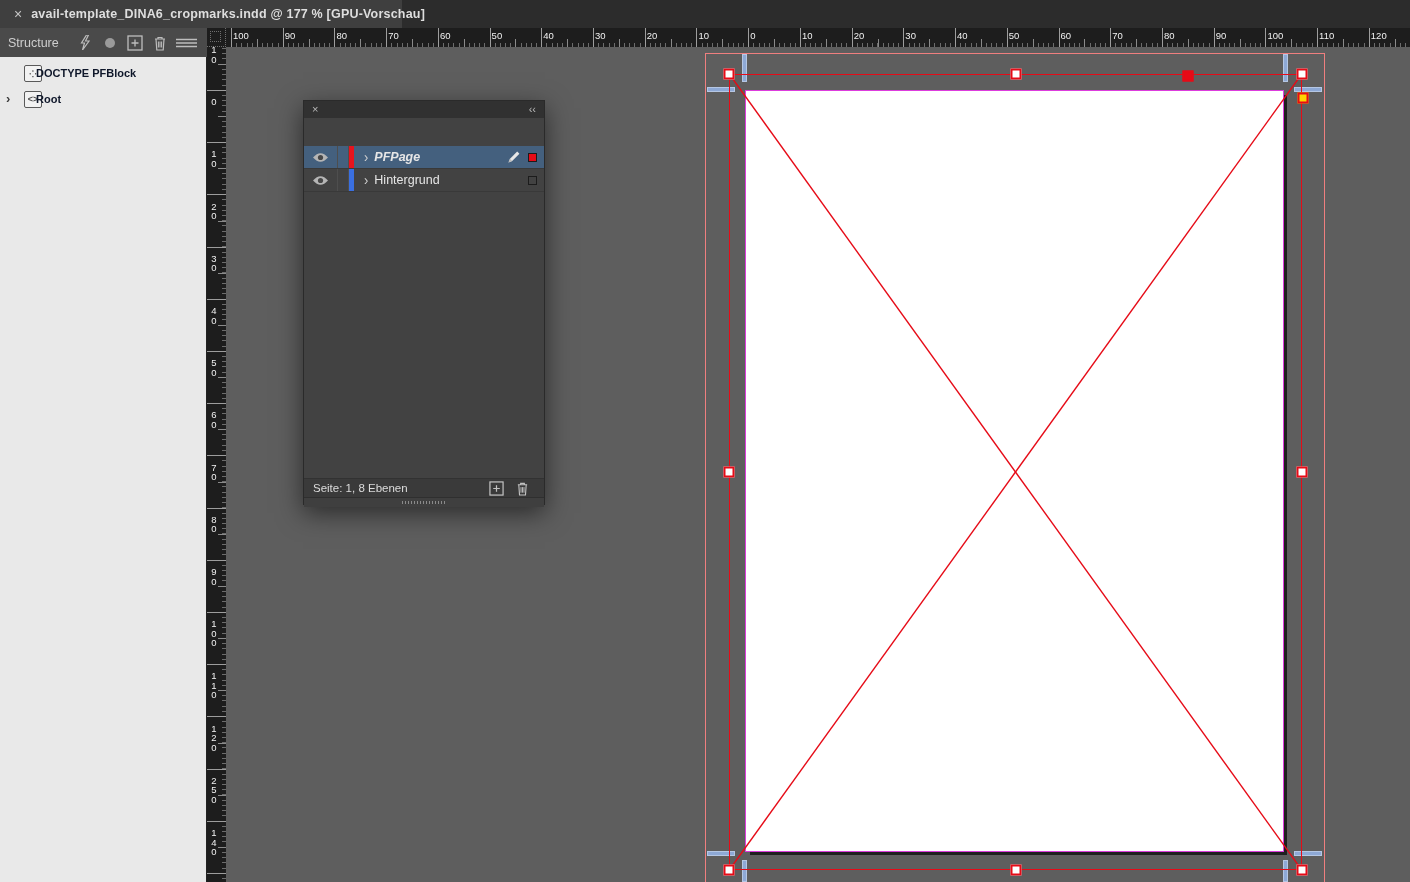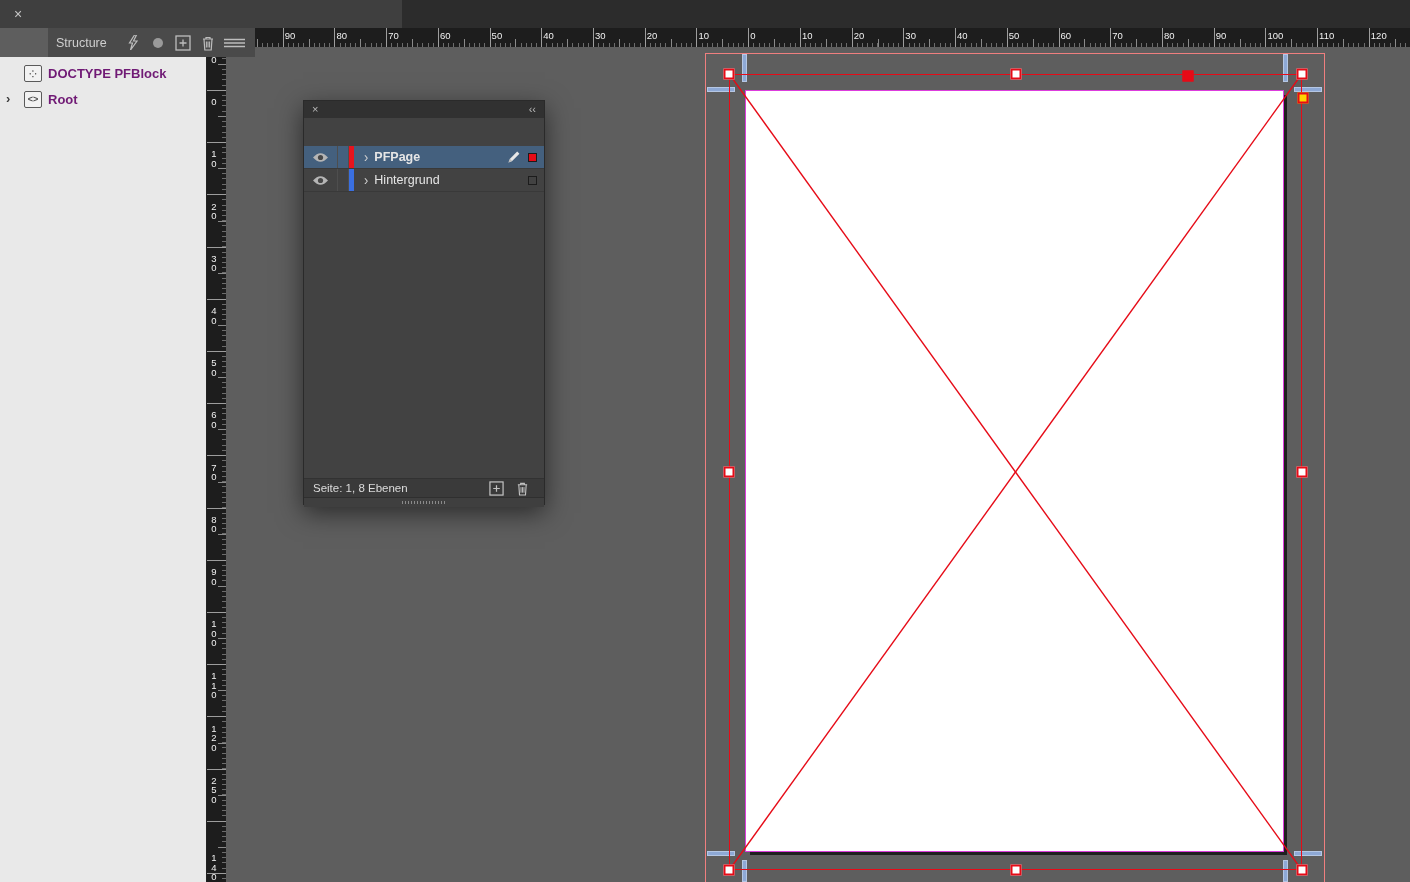--- a/index.html
+++ b/index.html
@@ -8,31 +8,31 @@
          -webkit-font-smoothing:antialiased;}
   
   #topbar{position:absolute;left:0;top:0;width:1410px;height:28px;background:#2c2c2c;z-index:40;}
   #doc-tab{position:absolute;left:0;top:0;width:402px;height:28px;background:#3f3f3f;
            display:flex;align-items:center;gap:9px;padding-left:14px;box-sizing:border-box;}
   #doc-tab .close{color:#c6c6c6;font-size:14px;line-height:14px;}
   #doc-tab .title{color:#dedede;font-size:12.5px;font-weight:700;letter-spacing:.2px;white-space:nowrap;}
   
   #structure{position:absolute;left:0;top:28px;width:207px;height:854px;z-index:30;}
   #structure-header{position:absolute;left:0;top:0;width:207px;height:29px;background:#4a4a4a;
-                    display:flex;align-items:center;box-sizing:border-box;padding:0 8px;margin-left:48px;}
+                    display:flex;align-items:center;box-sizing:border-box;padding:0 8px;}
   #structure-header .s-title{color:#cfcfcf;font-size:12.5px;margin-right:14px;}
   .hicon{display:flex;align-items:center;justify-content:center;width:26px;height:20px;}
   #structure-body{position:absolute;left:0;top:29px;width:206px;height:825px;background:#e9e9e9;
                   border-right:1px solid #222;}
   .tree-row{position:relative;height:20px;display:flex;align-items:center;margin-top:6px;}
   .tree-chevron{position:absolute;left:6px;width:12px;color:#3c3c3c;font-size:13px;font-weight:700;line-height:12px;}
   .tree-icon{position:absolute;left:24px;width:16px;height:15px;border:1px solid #5a5a5a;border-radius:2px;
              display:flex;align-items:center;justify-content:center;color:#4a4a4a;
              font-size:9px;font-weight:700;background:#f2f2f2;}
-  .tree-label{position:absolute;left:48px;color:#701a75;font-size:13px;font-weight:600;white-space:nowrap;}
+  .tree-label{position:absolute;left:36px;color:#0f172a;font-size:11px;font-weight:600;white-space:nowrap;}
   
   #ruler-corner{position:absolute;left:207px;top:28px;width:19px;height:19px;background:#1d1d1d;z-index:20;
                 border-right:1px dotted #6f6f6f;border-bottom:1px dotted #6f6f6f;box-sizing:border-box;}
   #ruler-corner:before{content:"";position:absolute;left:3px;top:3px;width:9px;height:9px;
                 border:1px dotted #6f6f6f;}
   #h-ruler{position:absolute;left:226px;top:28px;width:1184px;height:19px;background:#1d1d1d;z-index:20;
     background-image:
       repeating-linear-gradient(90deg,#9d9d9d 0 1px,transparent 1px 51.72px),
       repeating-linear-gradient(90deg,#8a8a8a 0 1px,transparent 1px 25.86px),
       repeating-linear-gradient(90deg,#6c6c6c 0 1px,transparent 1px 5.172px);
@@ -75,21 +75,21 @@
   #layers-menu{position:absolute;right:8px;top:6px;}
   #layers-rows{position:absolute;left:0;top:43px;width:100%;height:334px;background:#424242;padding-top:2px;}
   .layer-row{position:relative;height:22px;display:flex;align-items:center;border-bottom:1px solid #393939;}
   .layer-row.selected{background:#44607e;}
   .cell-eye{width:34px;height:100%;display:flex;align-items:center;justify-content:center;
             border-right:1px solid #4e4e4e;box-sizing:border-box;}
   .cell-lock{width:11px;height:100%;border-right:1px solid #4e4e4e;box-sizing:border-box;}
   .color-bar{width:5px;height:100%;}
   .layer-chevron{color:#d2d2d2;font-size:13px;margin:0 6px 2px 10px;transform:scaleY(1.15);}
   .layer-name{color:#e6e6e6;font-size:12.5px;flex:1;}
-  .layer-row.selected .layer-name{font-weight:700;}
+  .layer-row.selected .layer-name{font-weight:700;font-style:italic;}
   .pen-slot{width:22px;display:flex;justify-content:center;}
   .proxy{width:9px;height:9px;margin:0 7px 0 3px;box-sizing:border-box;}
   .proxy.filled{background:#e60b17;border:1px solid #1c1c1c;}
   .proxy.outline{border:1.5px solid #1c1c1c;}
   #layers-status{position:absolute;left:0;top:377px;width:100%;height:19px;background:#3a3a3a;
                  border-top:1px solid #323232;display:flex;align-items:center;box-sizing:border-box;padding:0 9px;}
   #layers-status .st{color:#dcdcdc;font-size:11.5px;flex:1;}
   #layers-resize{position:absolute;left:0;top:396px;width:100%;height:9px;background:#3f3f3f;
                  border-top:1px solid #2f2f2f;}
   #layers-resize .grip{position:absolute;left:50%;top:3px;width:44px;height:3px;transform:translateX(-50%);
@@ -167,27 +167,28 @@
       <span class="v-num" style="top: 259px;">40</span>
       <span class="v-num" style="top: 311.2px;">50</span>
       <span class="v-num" style="top: 363.4px;">60</span>
       <span class="v-num" style="top: 415.6px;">70</span>
       <span class="v-num" style="top: 467.8px;">80</span>
       <span class="v-num" style="top: 520px;">90</span>
       <span class="v-num" style="top: 572.2px;">100</span>
       <span class="v-num" style="top: 624.4px;">110</span>
       <span class="v-num" style="top: 676.6px;">120</span>
       <span class="v-num" style="top: 728.8px;">250</span>
-      <span class="v-num" style="top: 781px; margin-top: 25px;">140</span>
+      <span class="v-num" style="top: 781px;">140</span>
       <span class="v-num" style="top: 833.2px;">150</span>
     </div>
 
   <div id="topbar">
     <div id="doc-tab">
       <span class="close">×</span>
+      <span class="title">avail-template_DINA6_cropmarks.indd @ 177 % [GPU-Vorschau]</span>
     </div>
   </div>
 
   <div id="structure">
     <div id="structure-header">
       <span class="s-title">Structure</span>
       <span class="hicon">
         <svg width="12" height="15" viewBox="0 0 12 15">
             <path d="M7.5 0 L2.5 8 H5.5 L3.5 15 L10 6 H6.5 L9.5 0 Z" fill="none" stroke="#bdbdbd" stroke-width="1.2"></path>
           </svg>

